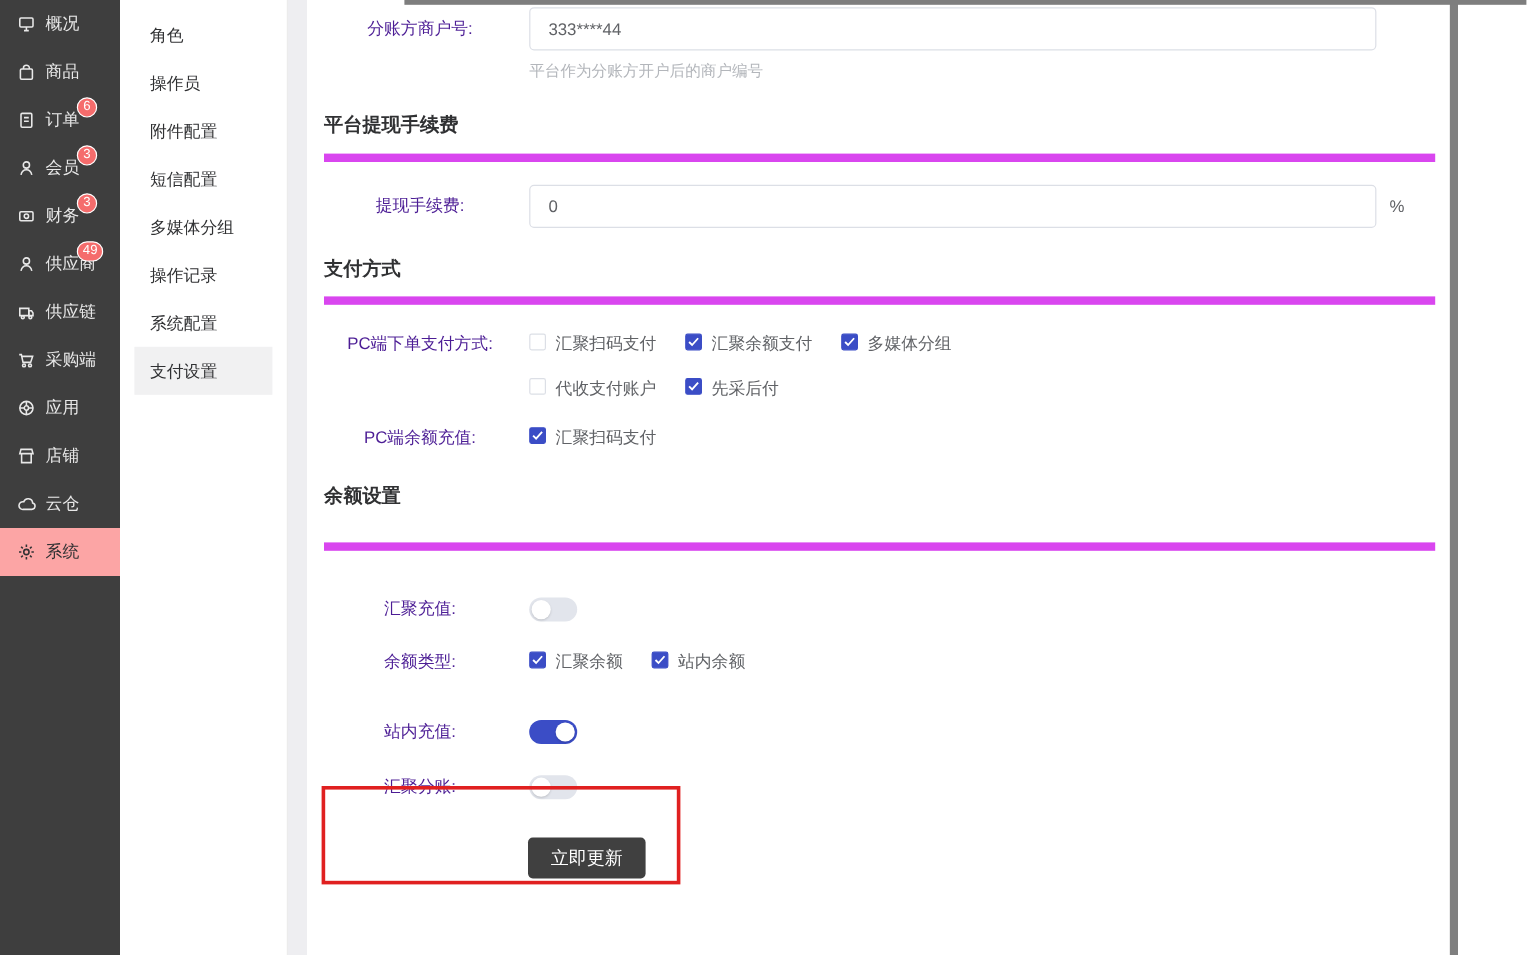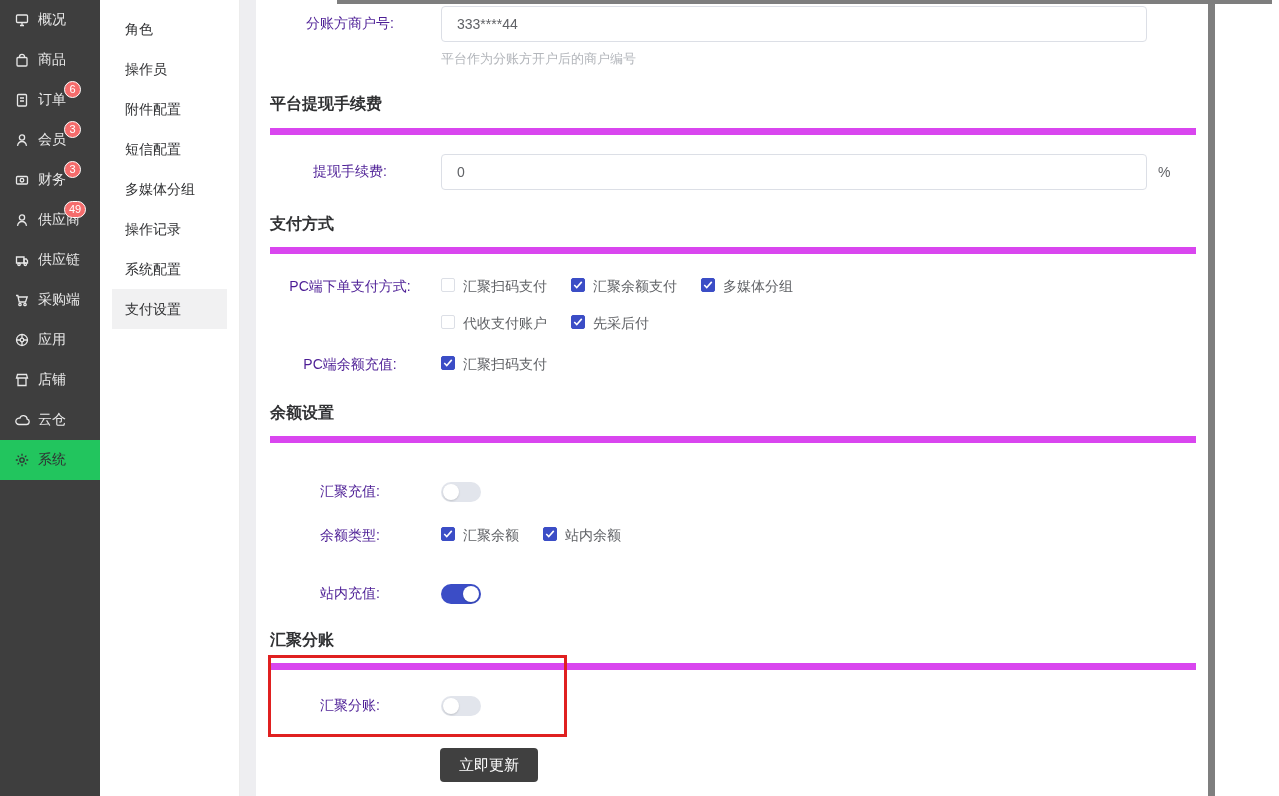--- a/index.html
+++ b/index.html
@@ -4,21 +4,21 @@
 <style>
   * { margin:0; padding:0; box-sizing:border-box; }
   html,body { width:1279px; height:796px; overflow:hidden;
     font-family:"Liberation Sans","DejaVu Sans",sans-serif; background:#fff; }
   .layout { display:flex; width:1215px; height:796px; }
 
   
   .main-sidebar { width:100px; background:#3e3e3e; flex-shrink:0; padding-top:0; }
   .nav-item { height:40px; display:flex; align-items:center; padding-left:14px;
     color:#e8e8e8; font-size:14px; position:relative; cursor:pointer; }
-  .nav-item.active { background:#22c55e; color:#303133; }
+  .nav-item.active { background:#fca5a5; color:#303133; }
   .nav-item .ic { width:16px; height:16px; margin-right:8px; display:inline-flex; }
   .nav-item .ic svg { width:16px; height:16px; stroke:currentColor; fill:none; stroke-width:1.3; }
   .badge { position:absolute; top:1px; left:64px; min-width:17px; height:17px;
     border-radius:9px; background:#f56c6c; color:#fff; font-size:11px; line-height:15px;
     text-align:center; padding:0 4px; border:1px solid #fff; z-index:3; }
 
   
   .sub-sidebar { width:140px; background:#fff; flex-shrink:0; padding-top:9px;
     border-right:1px solid #ececec; }
   .sub-item { height:40px; line-height:40px; margin:0 12px; padding-left:13px;
@@ -35,21 +35,21 @@
   .form-row { display:flex; align-items:center; }
   .form-label { width:160px; text-align:center; font-size:14px; color:#4c1d95;
     flex-shrink:0; margin-right:11px; white-space:nowrap; }
   .text-input { width:706px; height:36px; border:1px solid #dcdfe6; border-radius:4px;
     padding:0 15px; font-size:14px; color:#606266; background:#fff; outline:none; }
   .row-merchant { height:36px; }
   .help { margin:8px 0 0 171px; font-size:13px; color:#b3b6bb; }
   .sec-title { font-size:16px; font-weight:bold; color:#303133;
     padding-bottom:13px; border-bottom:7px solid #d946ef; margin-right:12px; }
   .t1 { margin-top:26px; } .t2 { margin-top:24px; padding-bottom:12px; }
-  .t3 { margin-top:28px; padding-bottom:12px; } .t4 { margin-top:26px; padding-bottom:12px; }
+  .t3 { margin-top:28px; padding-bottom:28px; } .t4 { margin-top:26px; padding-bottom:12px; }
   .row-fee { margin-top:19px; height:36px; }
   .suffix { font-size:14px; color:#606266; margin-left:11px; }
   .cb-row1 { margin-top:23px; height:20px; }
   .cb-row2 { margin-top:17px; height:20px; }
   .row-recharge { margin-top:21px; height:20px; }
   .row-types { margin-top:24px; height:20px; }
   .row-tg1 { margin-top:39px; height:20px; }
   .row-tg2 { margin-top:38px; height:20px; }
   .row-split { margin-top:26px; height:20px; }
 
@@ -314,21 +314,20 @@
       </label>
     </div>
 
     <div class="form-row row-tg2">
       <span class="form-label">站内充值:</span>
       <span class="switch on">
           <span class="knob"></span>
         </span>
     </div>
 
-    <h3 class="sec-title t4">汇聚分账</h3>
 
     <div class="annotation-box"></div>
 
     <div class="form-row row-split">
       <span class="form-label">汇聚分账:</span>
       <span class="switch">
           <span class="knob"></span>
         </span>
     </div>
 

